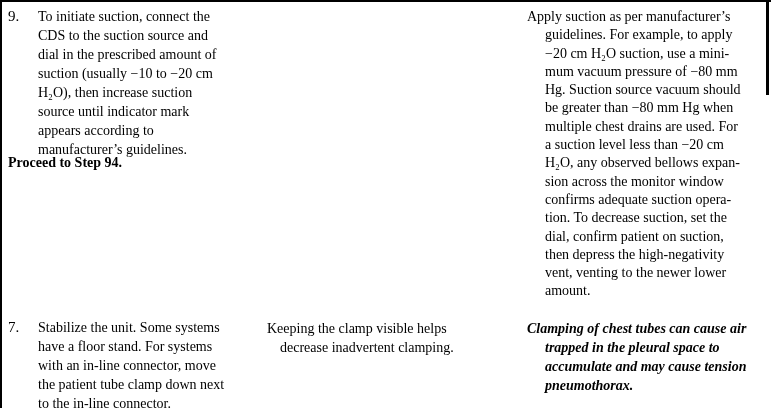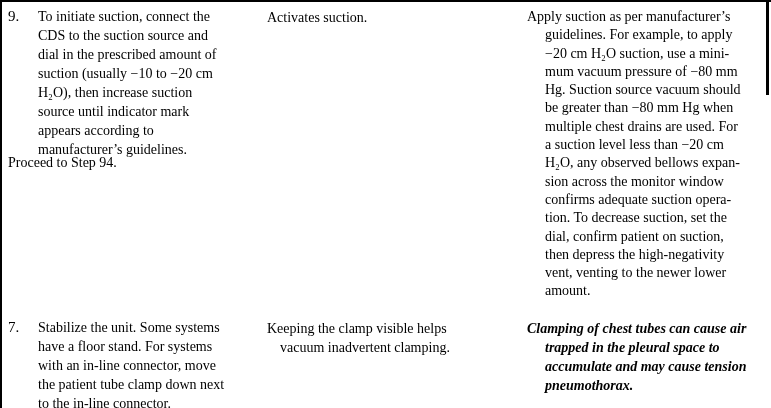--- a/index.html
+++ b/index.html
@@ -20,21 +20,21 @@
   .abs { position: absolute; }
   .steprow { position: absolute; display: flex; align-items: flex-start; }
   .num {
     flex: 0 0 30px;
     width: 30px;
     font-size: 15px;
     line-height: 19px;
   }
   .hang18 { padding-left: 18px; text-indent: -18px; }
   .hang13 { padding-left: 13px; text-indent: -13px; }
-  .bold { font-weight: normal; }
+  .bold { font-weight: bold; }
   .boldital { font-weight: bold; font-style: italic; }
   .heading { font-size: 15.5px; font-weight: bold; line-height: 19px; white-space: pre; }
   .tight { line-height: 18.3px; }
   .edge { position: absolute; background: #000000; }
   .edge-top { left: 0; top: 0; width: 771px; height: 2px; }
   .edge-left { left: 0; top: 0; width: 2px; height: 408px; }
   .edge-right { left: 766px; top: 0; width: 3px; height: 95px; }
 </style>
 </head>
 <body>
@@ -52,21 +52,20 @@
 dial in the prescribed amount of
 suction (usually −10 to −20 cm
 H₂O), then increase suction
 source until indicator mark
 appears according to
 manufacturer’s guidelines.</div>
   </div>
 
   <div class="abs txt bold" style="left:8px; top:153px;">Proceed to Step 94.</div>
 
-  <div class="abs txt" style="left:267px; top:8px; width:245px;">Activates suction.</div>
 
   <div class="abs txt tight hang18" style="left:527px; top:8px; width:242px;">Apply suction as per manufacturer’s
 guidelines. For example, to apply
 −20 cm H₂O suction, use a mini-
 mum vacuum pressure of −80 mm
 Hg. Suction source vacuum should
 be greater than −80 mm Hg when
 multiple chest drains are used. For
 a suction level less than −20 cm
 H₂O, any observed bellows expan-
@@ -82,20 +81,20 @@
   <div class="steprow" style="left:8px; top:318px; width:250px;">
     <div class="num">7.</div>
     <div class="txt">Stabilize the unit. Some systems
 have a floor stand. For systems
 with an in-line connector, move
 the patient tube clamp down next
 to the in-line connector.</div>
   </div>
 
   <div class="abs txt hang13" style="left:267px; top:319px; width:240px;">Keeping the clamp visible helps
-vacuum inadvertent clamping.</div>
+decrease inadvertent clamping.</div>
 
   <div class="abs txt boldital hang18" style="left:527px; top:319px; width:244px;">Clamping of chest tubes can cause air
 trapped in the pleural space to
 accumulate and may cause tension
 pneumothorax.</div>
 
 </div>
 
 </body></html>

